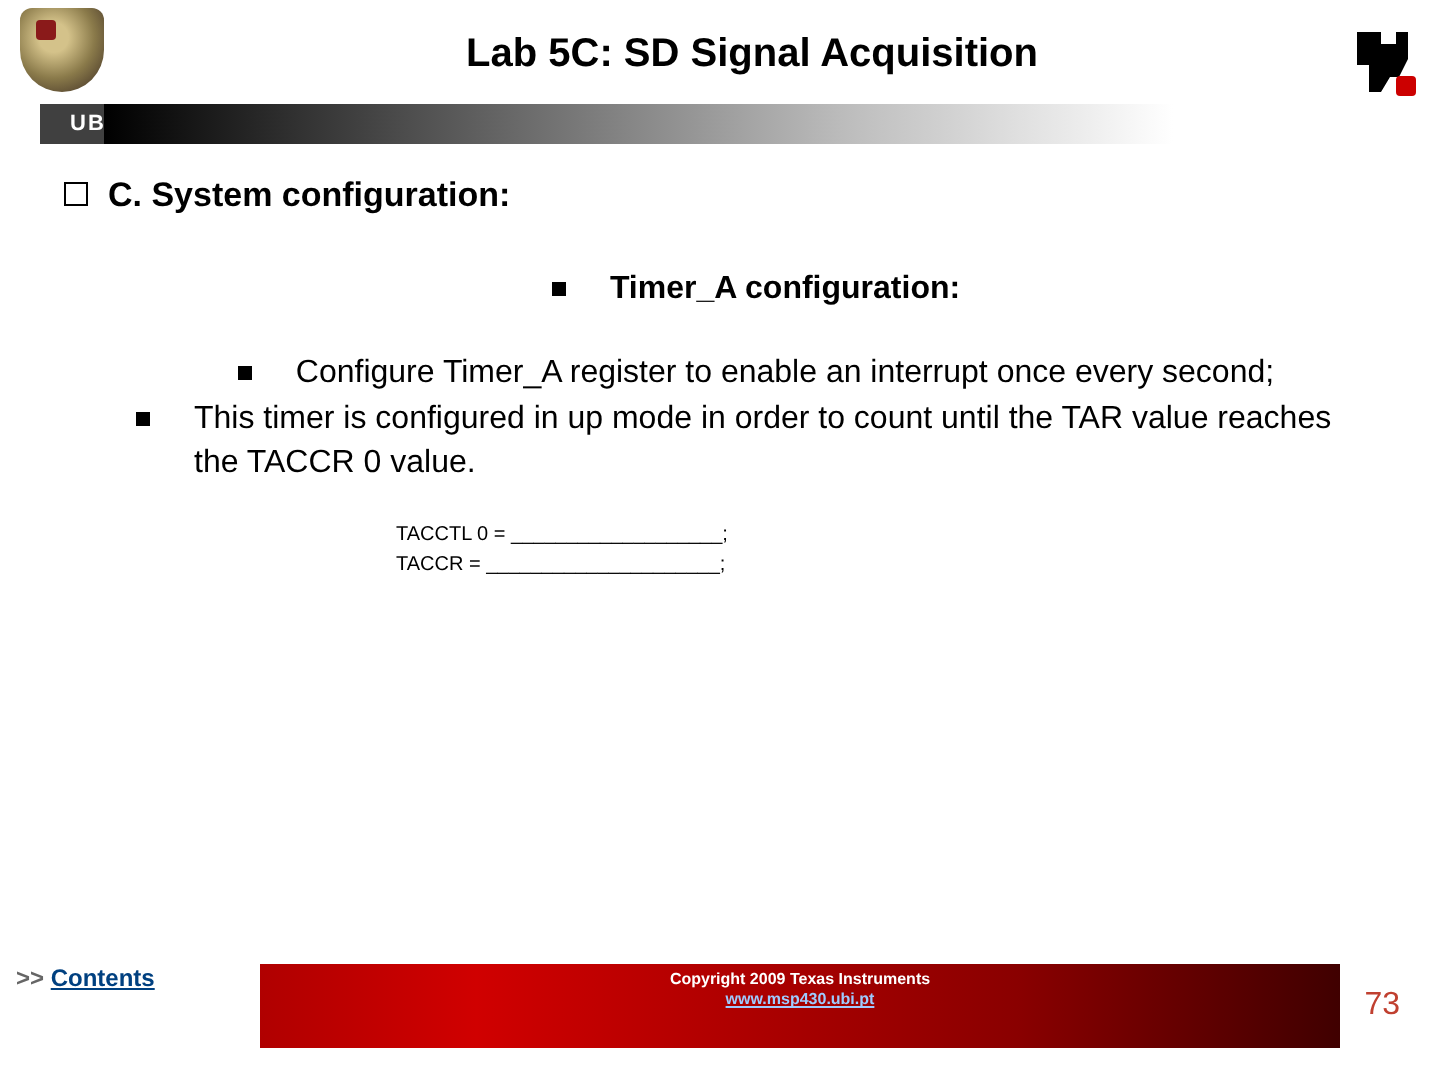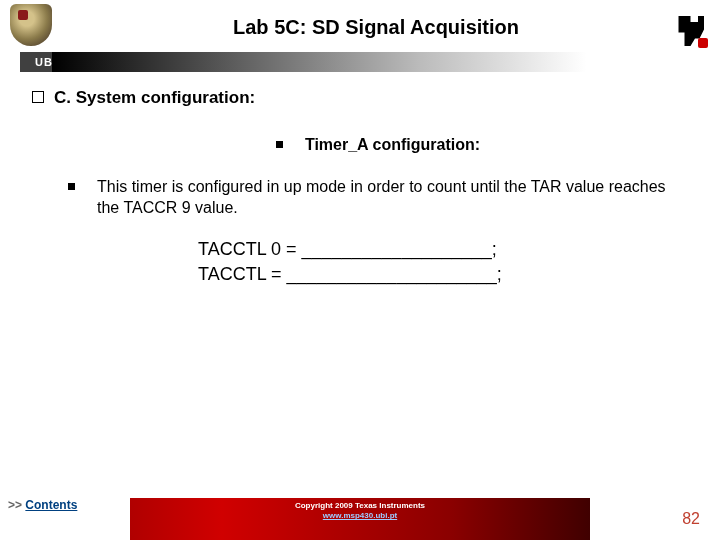--- a/index.html
+++ b/index.html
@@ -14,26 +14,26 @@
   .sect { display:flex; align-items:flex-start; margin-bottom:26px; }
   .checkbox { width:12px; height:12px; border:1.5px solid #000; flex-shrink:0; margin-top:3px; margin-right:10px; }
   .sect-title { font-weight:bold; font-size:17px; }
   .bullets { margin-left:36px; }
   .bullet { display:flex; align-items:flex-start; margin-bottom:20px;justify-content:center; }
   .bullet.tight { margin-bottom:2px; }
   .sq { width:7px; height:7px; background:#000; flex-shrink:0; margin-top:7px; margin-right:22px; }
   .bt { font-size:16px; line-height:1.35; }
   .bt.bold { font-weight:bold; }
   .regs { margin-left:130px; margin-top:4px; }
-  .reg { font-size:18px; margin-bottom:4px; }
-  .footer { position:absolute; left:0; bottom:0; width:720px; height:44px; }
+  .reg { font-size:10px; margin-bottom:4px; }
+  .footer { position:absolute; left:0; bottom:16px; width:720px; height:44px; }
   .contents-link { position:absolute; left:8px; bottom:28px; font-size:12px; font-weight:bold; }
   .arrows { color:#666; }
   .clink { color:#004080; text-decoration:underline; }
-  .footer-bar { position:absolute; left:130px; bottom:0; width:460px; height:42px; background:linear-gradient(to right,#b00000 0%,#d00000 20%,#8a0000 70%,#400000 100%); }
+  .footer-bar { position:absolute; left:130px; bottom:0; width:540px; height:42px; background:linear-gradient(to right,#b00000 0%,#d00000 20%,#8a0000 70%,#400000 100%); }
   .copy { text-align:center; color:#fff; font-size:8px; font-weight:bold; padding-top:3px; line-height:1.3; }
   .copy a { color:#9ecbff; text-decoration:underline;text-align:center; }
   .slide-num { position:absolute; right:20px; bottom:12px; font-size:16px; color:#c04030; }
   .shield { width:42px; height:42px; background:radial-gradient(circle at 40% 35%,#d4c28a 20%,#8a7a4a 55%,#4a3a2a 90%); border-radius:6px 6px 50% 50%; position:relative; }
   .shield::after{content:""; position:absolute; left:8px; top:6px; width:10px; height:10px; background:#8a1a1a; border-radius:2px;}
   .ti { width:36px; height:36px; position:relative; }
   .ti-shape { width:30px; height:30px; background:#000; clip-path:polygon(15% 0,55% 0,55% 20%,80% 20%,80% 0,100% 0,100% 45%,85% 75%,70% 75%,55% 100%,35% 100%,35% 55%,15% 55%); position:absolute; left:2px; top:2px; }
   .ti::after{content:""; position:absolute; right:0; bottom:2px; width:10px; height:10px; background:#c00; border-radius:2px;}
 </style>
 </head>
@@ -57,36 +57,40 @@
   <div class="sect">
     <div class="checkbox"></div>
     <div class="sect-title">C. System configuration:</div>
   </div>
 
   <div class="bullets">
     <div class="bullet">
       <div class="sq"></div>
       <div class="bt bold">Timer_A configuration:</div>
     </div>
+    <div class="bullet tight">
+      <div class="sq"></div>
+      <div class="bt">Configure Timer_A register to enable an interrupt once every second;</div>
+    </div>
     <div class="bullet">
       <div class="sq"></div>
-      <div class="bt">This timer is configured in up mode in order to count until the TAR value reaches the TACCR 9 value.</div>
+      <div class="bt">This timer is configured in up mode in order to count until the TAR value reaches the TACCR 0 value.</div>
     </div>
     <div class="regs">
       <div class="reg">TACCTL 0 = ___________________;</div>
-      <div class="reg">TACCTL = _____________________;</div>
+      <div class="reg">TACCR = _____________________;</div>
     </div>
   </div>
 </div>
 
 <div class="footer">
   <div class="contents-link">
     <span class="arrows">&gt;&gt;</span>
     <span class="clink">Contents</span>
   </div>
   <div class="footer-bar">
     <div class="copy">
       <div>Copyright 2009 Texas Instruments</div>
       <a>www.msp430.ubi.pt</a>
     </div>
   </div>
-  <div class="slide-num">82</div>
+  <div class="slide-num">73</div>
 </div>
 
 </body></html>

